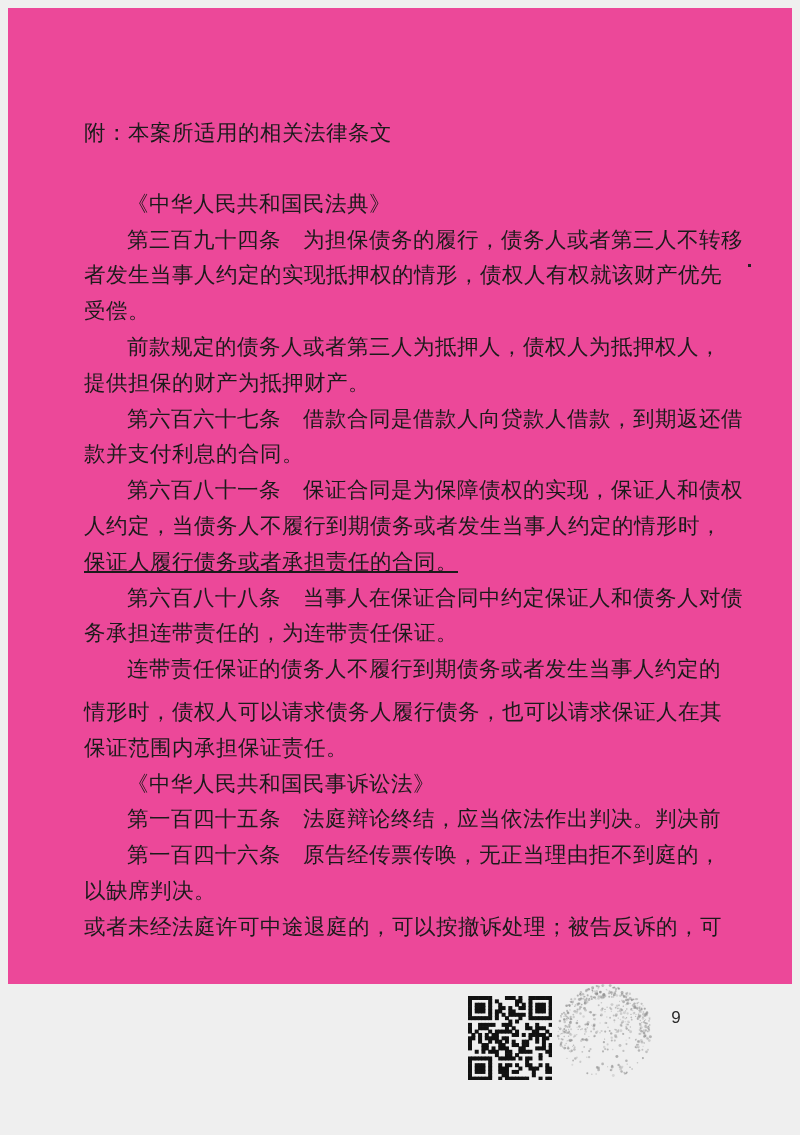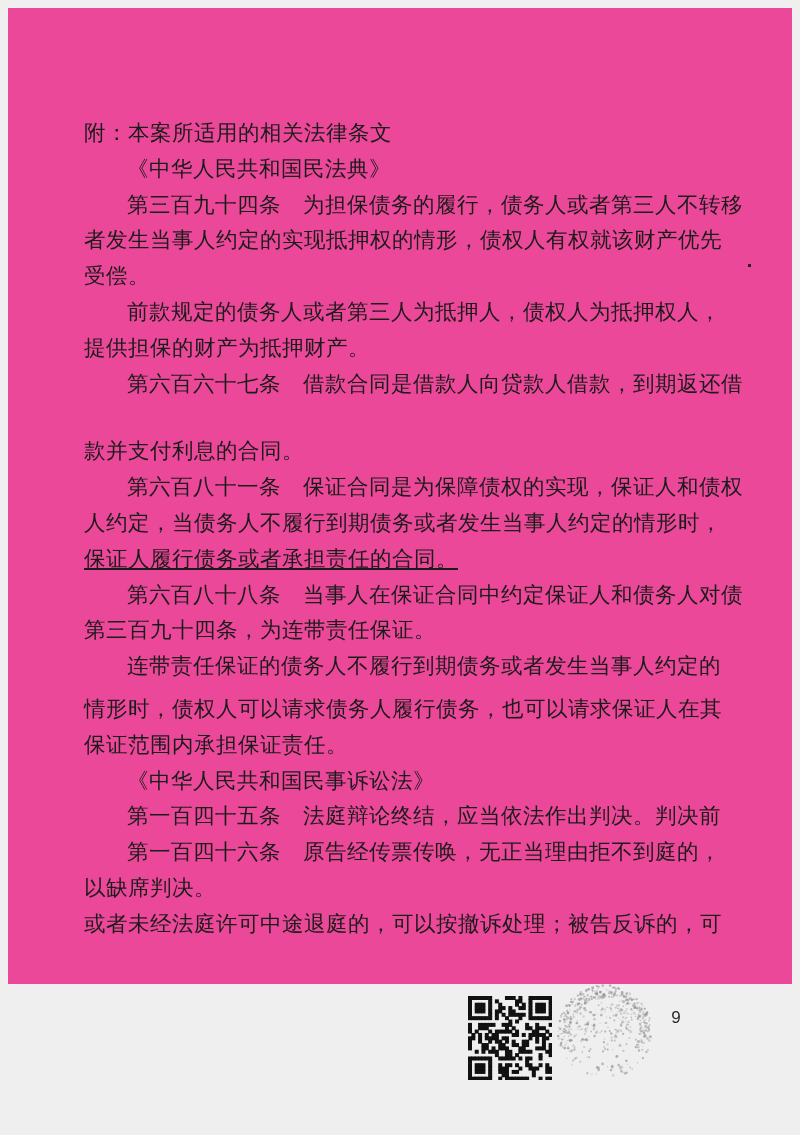--- a/index.html
+++ b/index.html
@@ -67,33 +67,33 @@
   }
   svg { display: block; }
 </style>
 </head>
 <body>
 
 <div class="page">
 
   <div class="doc">
       <div class="line" style="text-indent: 0em;">附：本案所适用的相关法律条文</div>
-      <div class="line" style="text-indent: 2em;">《中华人民共和国民法典》</div>
+      <div class="line" style="text-indent: 2em; margin-top: 35px;">《中华人民共和国民法典》</div>
       <div class="line" style="text-indent: 2em;">第三百九十四条　为担保债务的履行，债务人或者第三人不转移</div>
       <div class="line" style="text-indent: 0em;">者发生当事人约定的实现抵押权的情形，债权人有权就该财产优先</div>
       <div class="line" style="text-indent: 0em;">受偿。</div>
       <div class="line" style="text-indent: 2em;">前款规定的债务人或者第三人为抵押人，债权人为抵押权人，</div>
       <div class="line" style="text-indent: 0em;">提供担保的财产为抵押财产。</div>
       <div class="line" style="text-indent: 2em;">第六百六十七条　借款合同是借款人向贷款人借款，到期返还借</div>
-      <div class="line" style="text-indent: 0em; margin-top: 32px;">款并支付利息的合同。</div>
+      <div class="line" style="text-indent: 0em;">款并支付利息的合同。</div>
       <div class="line" style="text-indent: 2em;">第六百八十一条　保证合同是为保障债权的实现，保证人和债权</div>
       <div class="line" style="text-indent: 0em;">人约定，当债务人不履行到期债务或者发生当事人约定的情形时，</div>
       <div class="line" style="text-indent: 0em; text-decoration: underline;">保证人履行债务或者承担责任的合同。</div>
       <div class="line" style="text-indent: 2em;">第六百八十八条　当事人在保证合同中约定保证人和债务人对债</div>
-      <div class="line" style="text-indent: 0em;">第三百九十四条，为连带责任保证。</div>
+      <div class="line" style="text-indent: 0em;">务承担连带责任的，为连带责任保证。</div>
       <div class="line" style="text-indent: 2em;">连带责任保证的债务人不履行到期债务或者发生当事人约定的</div>
       <div class="line" style="text-indent: 0em; margin-top: 7px;">情形时，债权人可以请求债务人履行债务，也可以请求保证人在其</div>
       <div class="line" style="text-indent: 0em;">保证范围内承担保证责任。</div>
       <div class="line" style="text-indent: 2em;">《中华人民共和国民事诉讼法》</div>
       <div class="line" style="text-indent: 2em;">第一百四十五条　法庭辩论终结，应当依法作出判决。判决前</div>
       <div class="line" style="text-indent: 2em;">第一百四十六条　原告经传票传唤，无正当理由拒不到庭的，</div>
       <div class="line" style="text-indent: 0em;">以缺席判决。</div>
       <div class="line" style="text-indent: 0em;">或者未经法庭许可中途退庭的，可以按撤诉处理；被告反诉的，可</div>
     </div>
 

